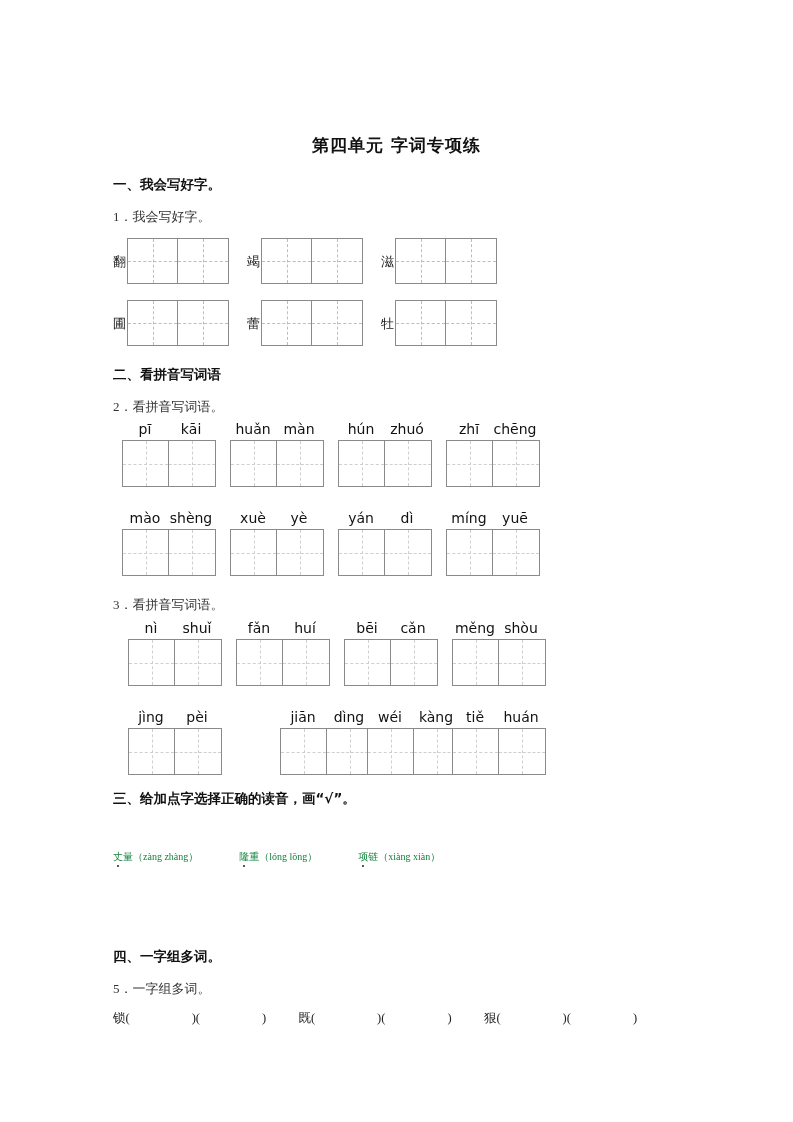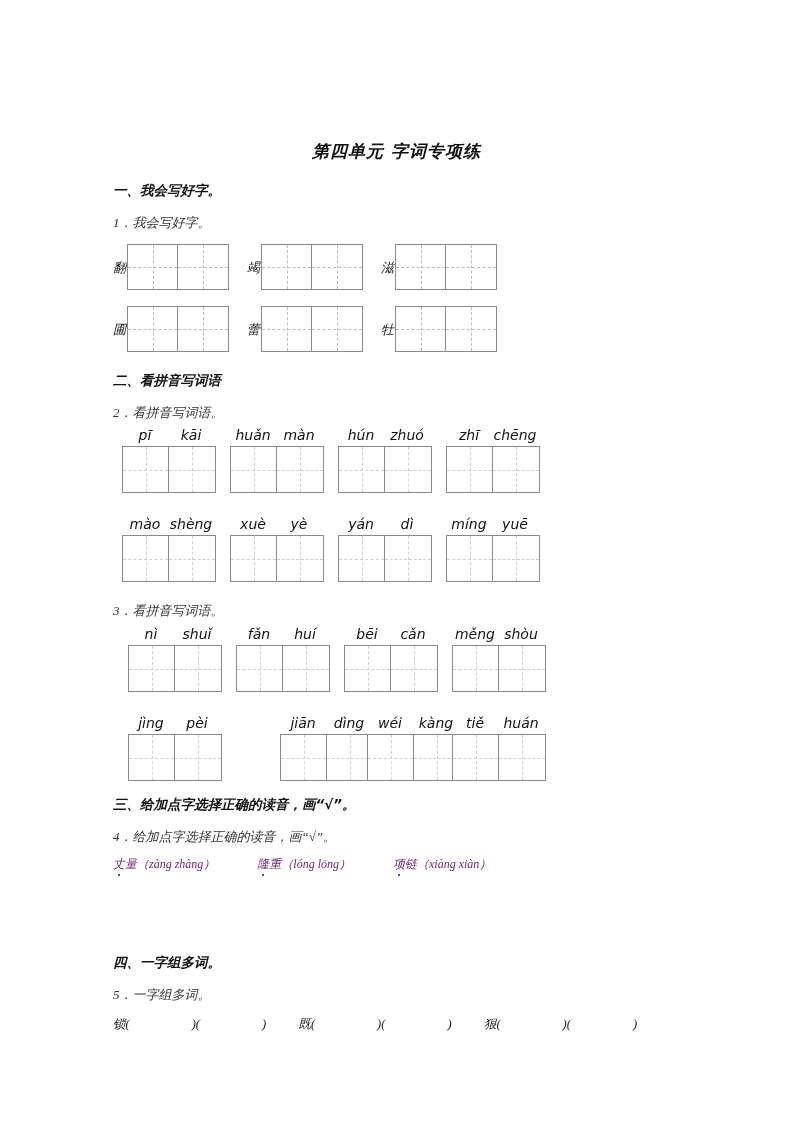--- a/index.html
+++ b/index.html
@@ -10,24 +10,23 @@
   body {
     width: 793px;
     height: 1122px;
     position: relative;
     font-family: "Liberation Serif", "DejaVu Serif", serif;
     color: #000000;
     overflow: hidden;
   }
   .page {
     position: absolute;
-    left: 0; top: 16px;
+    left: 0; top: 10px;
     width: 793px;
     height: 1076px;
-    font-style: italic;
   }
 
   
   .doc-title {
     position: absolute;
     left: 0;
     top: 124px;
     width: 793px;
     text-align: center;
     font-family: "DejaVu Sans", "Liberation Sans", sans-serif;
@@ -116,22 +115,22 @@
   .g2 .cell { width: 46px; height: 45px; }
   .g2 .cell::before { border-left: 1px dashed #cfcfcf; }
   .g2 .cell::after { border-top: 1px dashed #cfcfcf; }
   .py-row span { width: 46px; }
 
   
   .choice-line {
     position: absolute;
     left: 113px;
     font-family: "Liberation Serif", "DejaVu Serif", serif;
-    font-size: 12px;
-    color: #701a75;
+    font-size: 10px;
+    color: #15803d;
     white-space: nowrap;
   }
   .choice-item { display: inline-block; }
   .dotted-char {
     position: relative;
     display: inline-block;
   }
   .dotted-char::after {
     content: "";
     position: absolute;
@@ -402,21 +401,20 @@
       <span>tiě</span>
       <span>huán</span>
     </div>
     <div class="tzg g2">
       <div class="cell"></div>
       <div class="cell"></div>
     </div>
   </div>
 
   <div class="sec-head" style="top:780px;">三、给加点字选择正确的读音，画“√”。</div>
-  <div class="q-line" style="top:812px;">4．给加点字选择正确的读音，画“√”。</div>
 
   <div class="choice-line" style="top:840px;">
     <span class="choice-item"><span class="dotted-char">丈</span><span>量</span><span>（zàng  zhàng）</span></span>
     <span class="gap-a"></span>
     <span class="choice-item"><span class="dotted-char">隆</span><span>重</span><span>（lóng  lōng）</span></span>
     <span class="gap-a"></span>
     <span class="choice-item"><span class="dotted-char">项</span><span>链</span><span>（xiàng xiàn）</span></span>
   </div>
 
 

